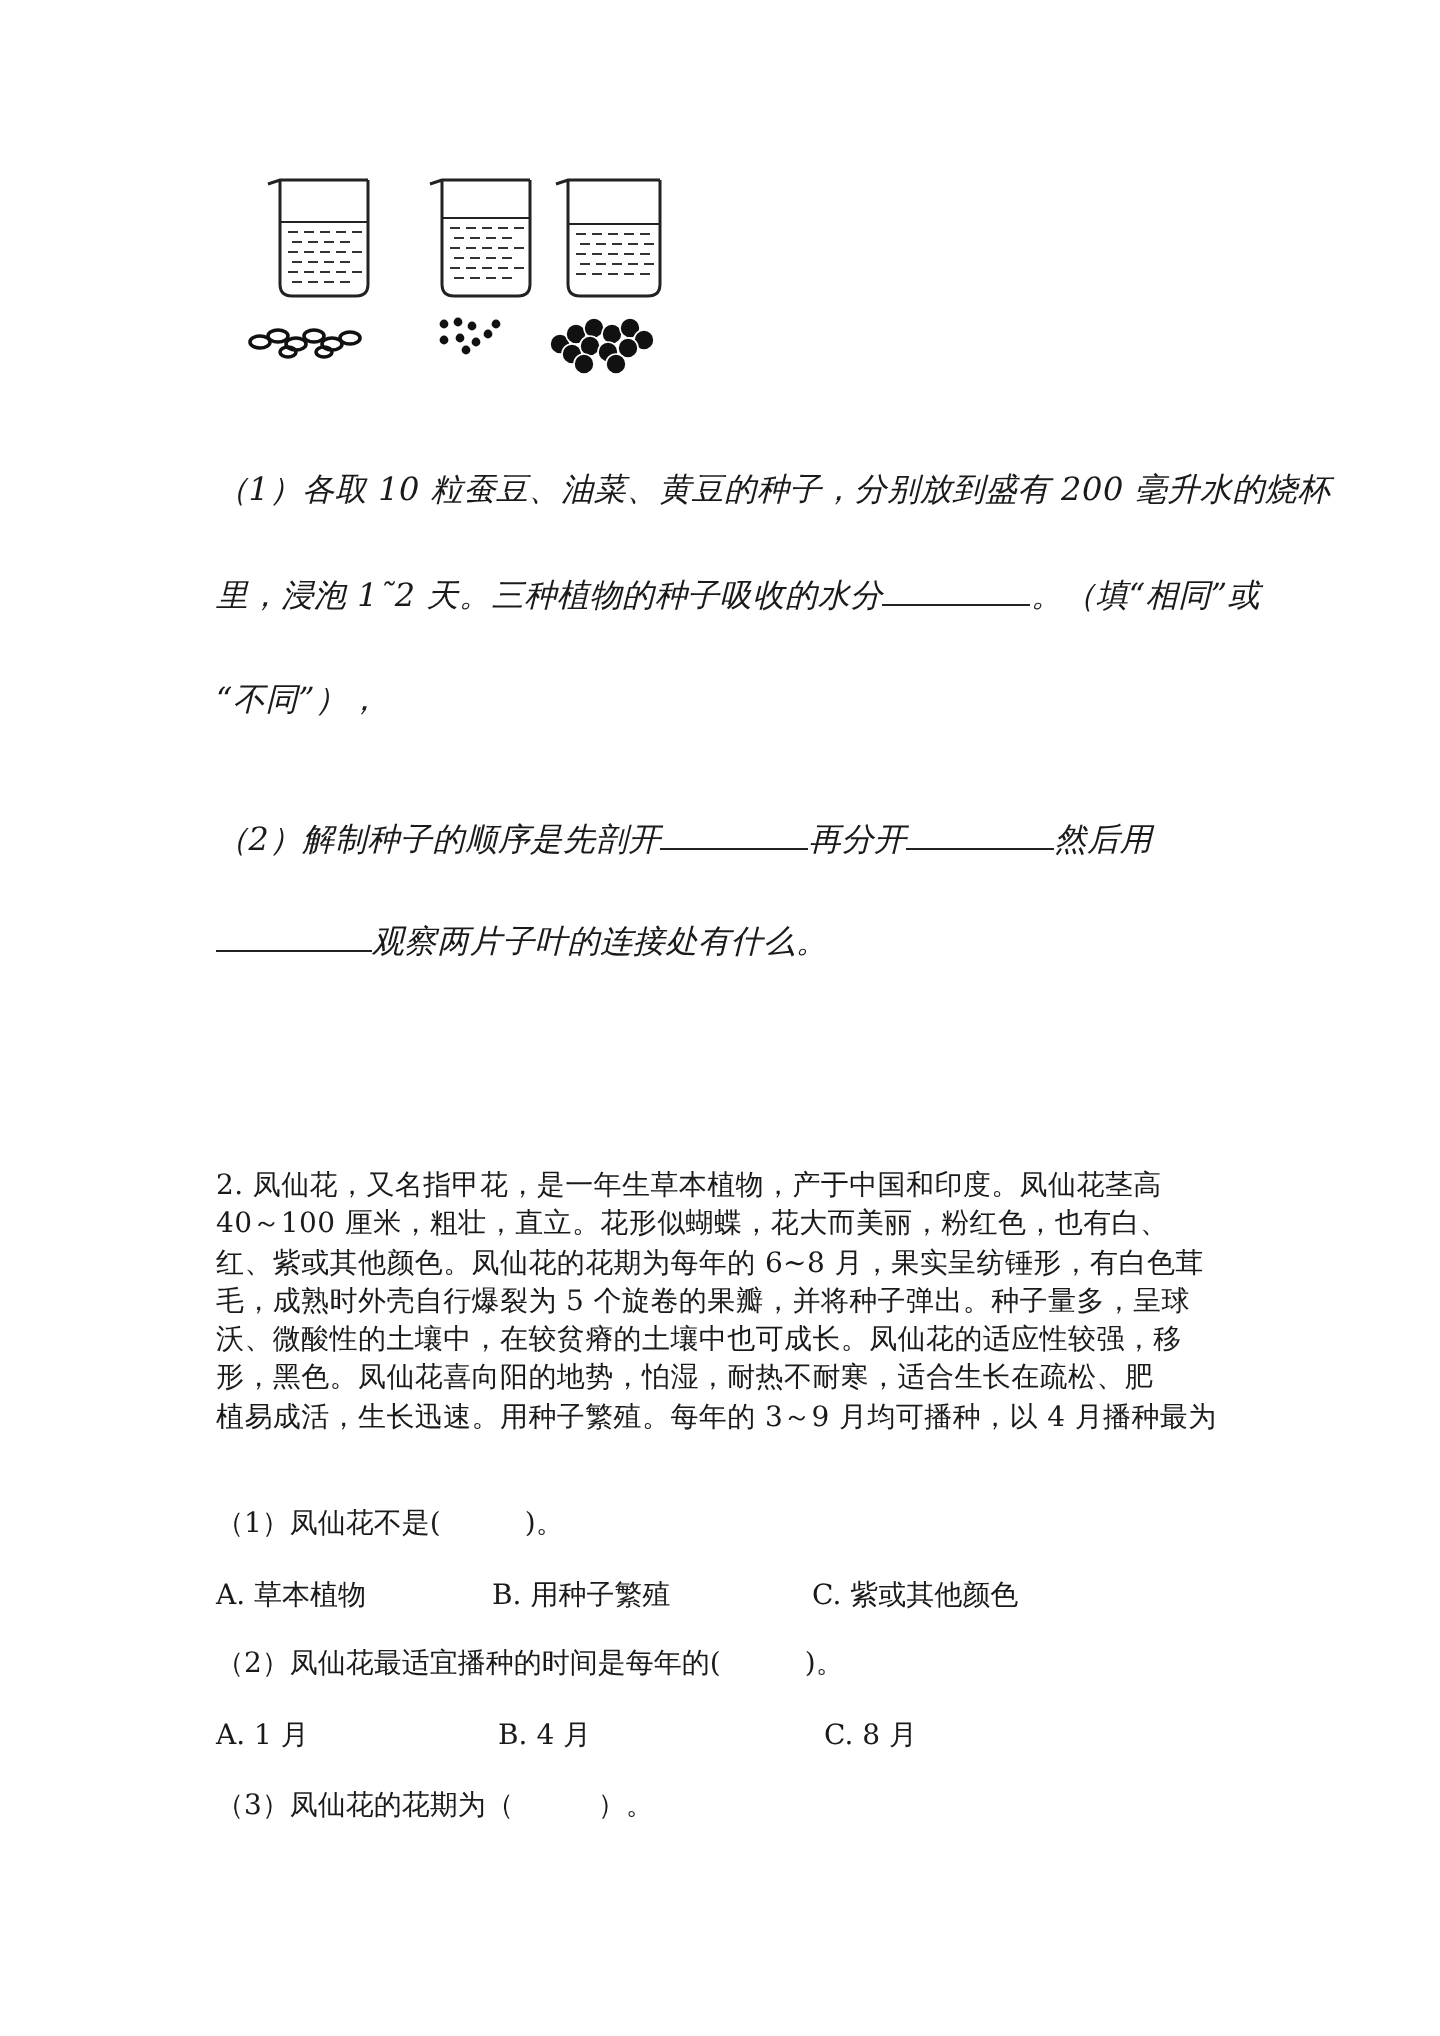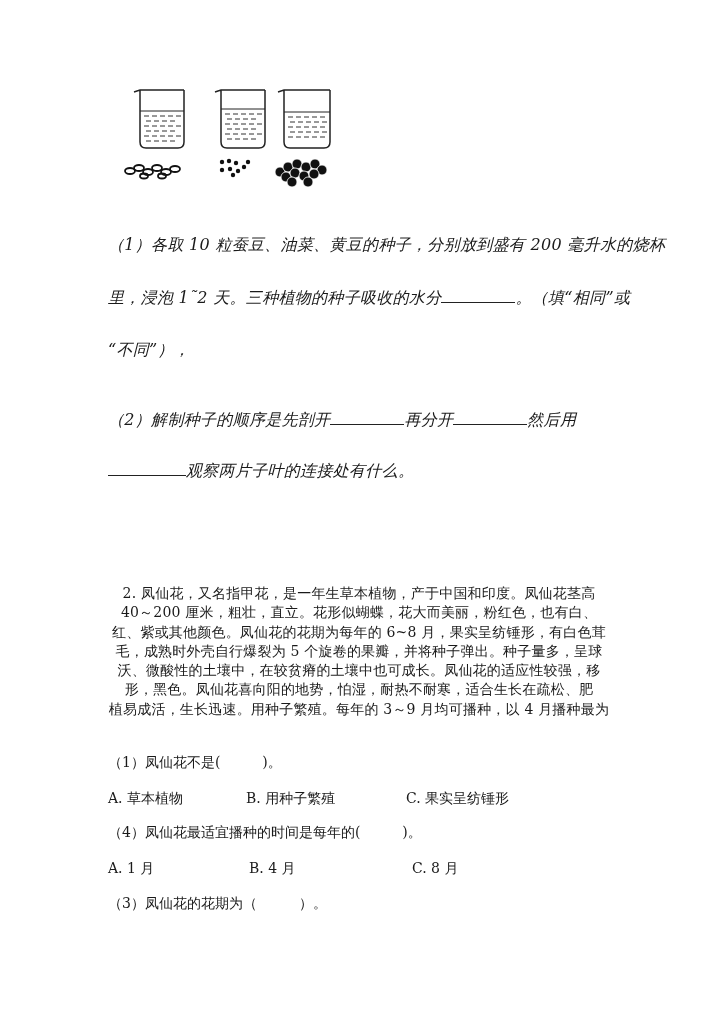--- a/index.html
+++ b/index.html
@@ -11,21 +11,21 @@
     .figure { position: absolute; left: 118px; top: 88px; width: 240px; height: 105px; }
     .beaker { position: absolute; top: 0; }
     .seeds { position: absolute; }
     .line {
       position: absolute; left: 108px; font-size: 16px; line-height: 20px;
       white-space: nowrap; letter-spacing: 0.3px; font-style: italic;
     }
     .blank { display: inline-block; border-bottom: 1px solid #222; height: 14px; vertical-align: baseline; }
     .para {
       position: absolute; left: 108px; width: 502px; font-size: 14px;
-      line-height: 19.3px; letter-spacing: 0.2px; text-align: center;
+      line-height: 19.3px; letter-spacing: 0.2px;
     }
     .para div { white-space: nowrap; }
     .opt { position: absolute; font-size: 14px; line-height: 20px; white-space: nowrap; }
   </style>
 </head>
 <body>
 
 <div class="figure">
 
   <svg class="beaker" style="left:14px;" width="56" height="62" viewBox="0 0 56 62">
@@ -116,31 +116,31 @@
 
 <div class="line" style="top:410px;">
   <span>（2）解制种子的顺序是先剖开</span><span class="blank" style="width:74px;"></span><span>再分开</span><span class="blank" style="width:74px;"></span><span>然后用</span>
 </div>
 <div class="line" style="top:461px;">
   <span class="blank" style="width:78px;"></span><span>观察两片子叶的连接处有什么。</span>
 </div>
 
 <div class="para" style="top:584px;">
   <div>2. 凤仙花，又名指甲花，是一年生草本植物，产于中国和印度。凤仙花茎高</div>
-  <div>40～200 厘米，粗壮，直立。花形似蝴蝶，花大而美丽，粉红色，也有白、</div>
+  <div>40～100 厘米，粗壮，直立。花形似蝴蝶，花大而美丽，粉红色，也有白、</div>
   <div>红、紫或其他颜色。凤仙花的花期为每年的 6~8 月，果实呈纺锤形，有白色茸</div>
   <div>毛，成熟时外壳自行爆裂为 5 个旋卷的果瓣，并将种子弹出。种子量多，呈球</div>
   <div>沃、微酸性的土壤中，在较贫瘠的土壤中也可成长。凤仙花的适应性较强，移</div>
   <div>形，黑色。凤仙花喜向阳的地势，怕湿，耐热不耐寒，适合生长在疏松、肥</div>
   <div>植易成活，生长迅速。用种子繁殖。每年的 3～9 月均可播种，以 4 月播种最为</div>
 </div>
 
 <div class="opt" style="left:108px; top:752px;">（1）凤仙花不是(　　　)。</div>
 <div class="opt" style="left:108px; top:788px;">A. 草本植物</div>
 <div class="opt" style="left:246px; top:788px;">B. 用种子繁殖</div>
-<div class="opt" style="left:406px; top:788px;">C. 果实呈纺锤形</div>
+<div class="opt" style="left:406px; top:788px;">C. 紫或其他颜色</div>
 
-<div class="opt" style="left:108px; top:822px;">（4）凤仙花最适宜播种的时间是每年的(　　　)。</div>
+<div class="opt" style="left:108px; top:822px;">（2）凤仙花最适宜播种的时间是每年的(　　　)。</div>
 <div class="opt" style="left:108px; top:858px;">A. 1 月</div>
 <div class="opt" style="left:249px; top:858px;">B. 4 月</div>
 <div class="opt" style="left:412px; top:858px;">C. 8 月</div>
 
 <div class="opt" style="left:108px; top:893px;">（3）凤仙花的花期为（　　　）。</div>
 
 </body></html>

